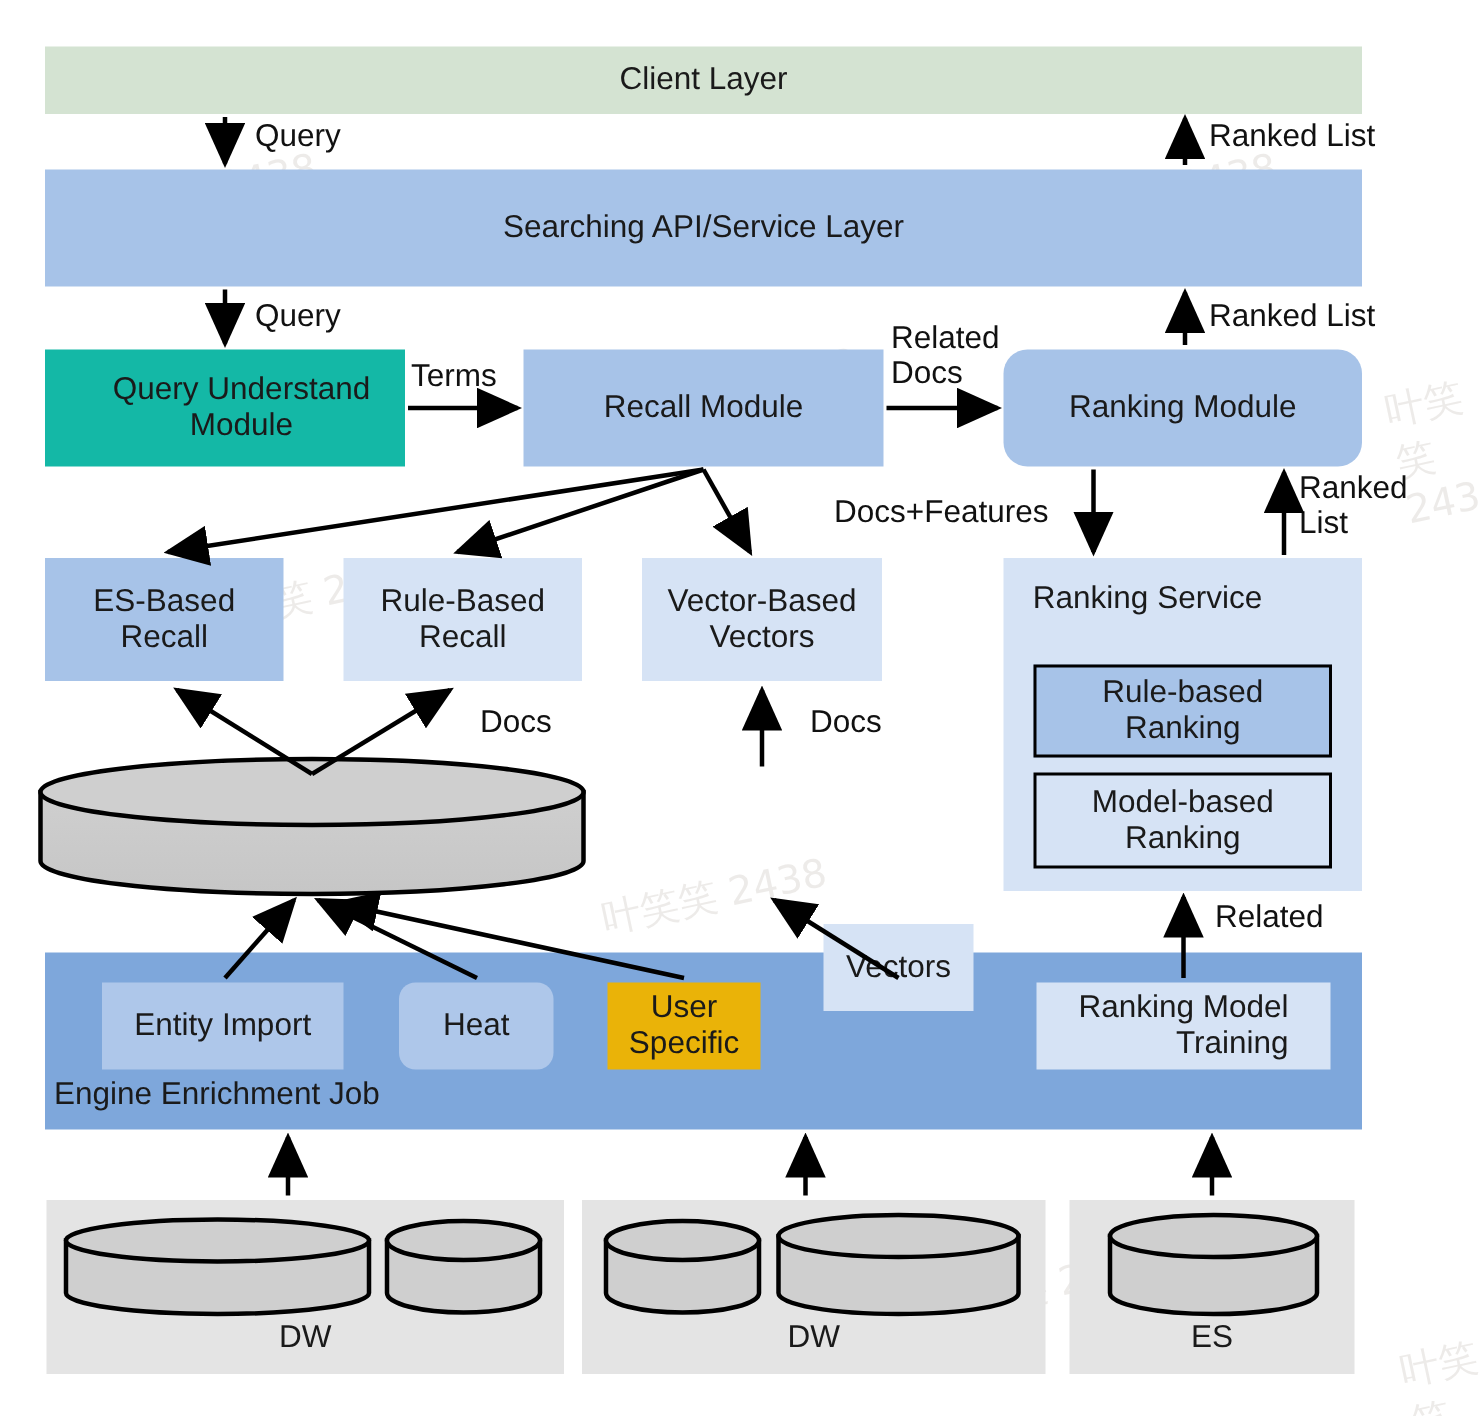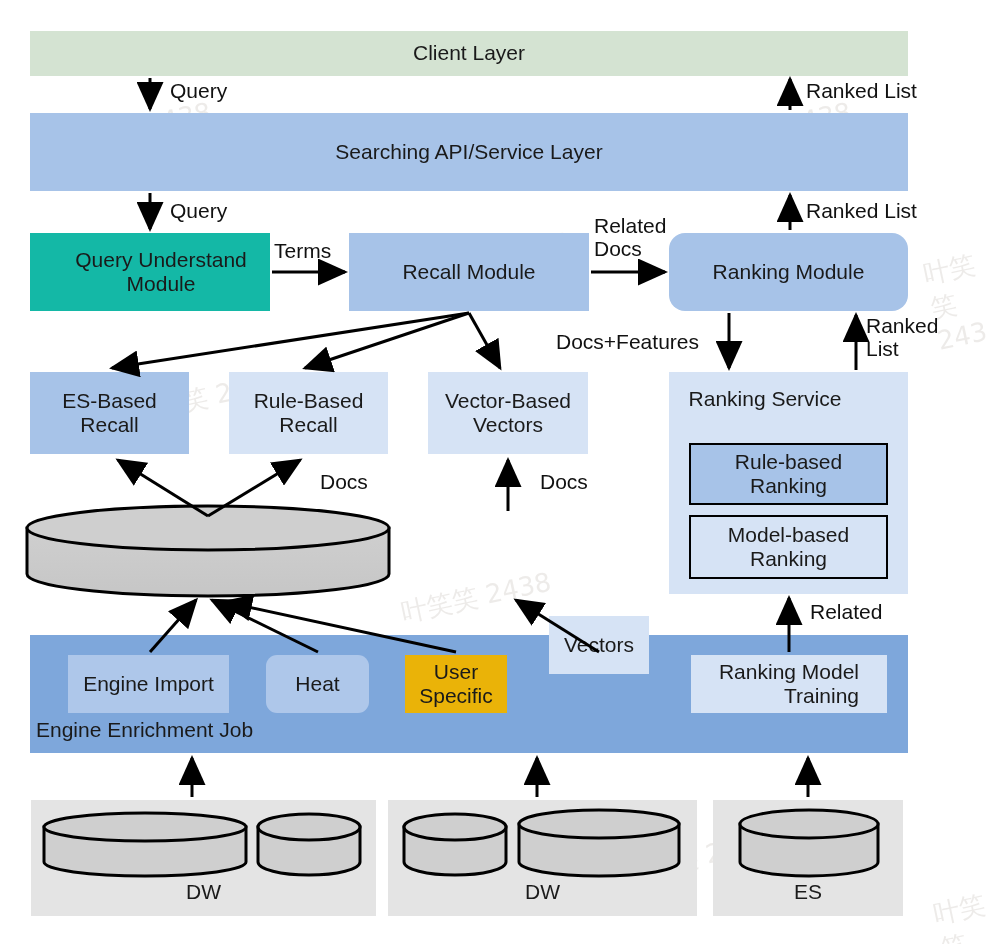--- a/index.html
+++ b/index.html
@@ -109,21 +109,21 @@
   <div style="position:absolute; left:669px; top:372px; width:239px; height:222px; background:#d6e3f5;"></div>
   <div class="box" style="left:669px; top:383px; width:192px; height:32px; background:transparent;">Ranking Service</div>
   <div class="box" style="left:689px; top:443px; width:199px; height:62px; background:#a7c3e8; border:2px solid #000;">Rule-based
 Ranking</div>
   <div class="box" style="left:689px; top:515px; width:199px; height:64px; background:#d6e3f5; border:2px solid #000;">Model-based
 Ranking</div>
 
   <div style="position:absolute; left:30px; top:635px; width:878px; height:118px; background:#7ea7db;"></div>
   <div class="band-label" style="left:36px; top:715px; width:400px; height:30px;">Engine Enrichment Job</div>
 
-  <div class="box" style="left:68px; top:655px; width:161px; height:58px; background:#aec7ea;">Engine Import</div>
+  <div class="box" style="left:68px; top:655px; width:161px; height:58px; background:#aec7ea;">Entity Import</div>
   <div class="box" style="left:266px; top:655px; width:103px; height:58px; background:#aec7ea;border-radius:11px;">Heat</div>
   <div class="box" style="left:405px; top:655px; width:102px; height:58px; background:#eab308;">User
 Specific</div>
   <div class="box" style="left:549px; top:616px; width:100px; height:58px; background:#d6e3f5;">Vectors</div>
   <div class="box" style="left:691px; top:655px; width:196px; height:58px; background:#d6e3f5;text-align:right;">Ranking Model
 Training</div>
 
   <div style="position:absolute; left:31px; top:800px; width:345px; height:116px; background:#e4e4e4;"></div>
   <div style="position:absolute; left:388px; top:800px; width:309px; height:116px; background:#e4e4e4;"></div>
   <div style="position:absolute; left:713px; top:800px; width:190px; height:116px; background:#e4e4e4;"></div>

